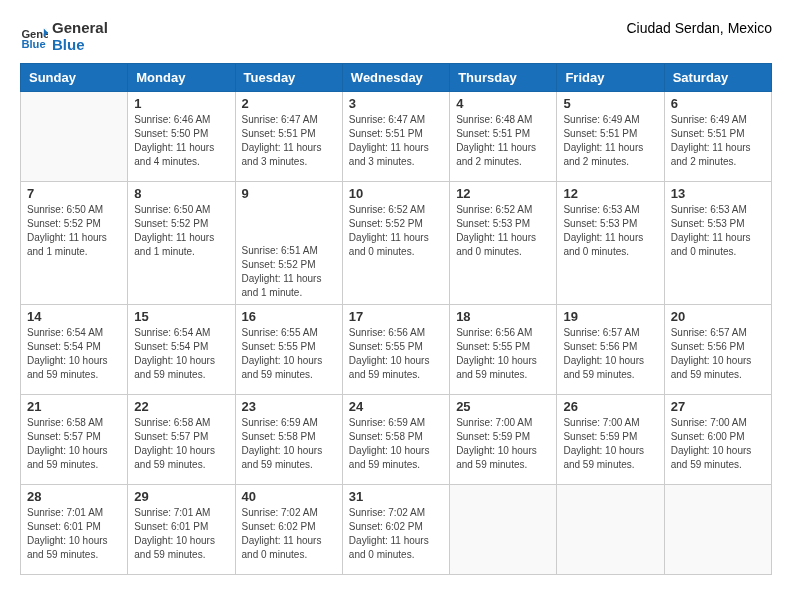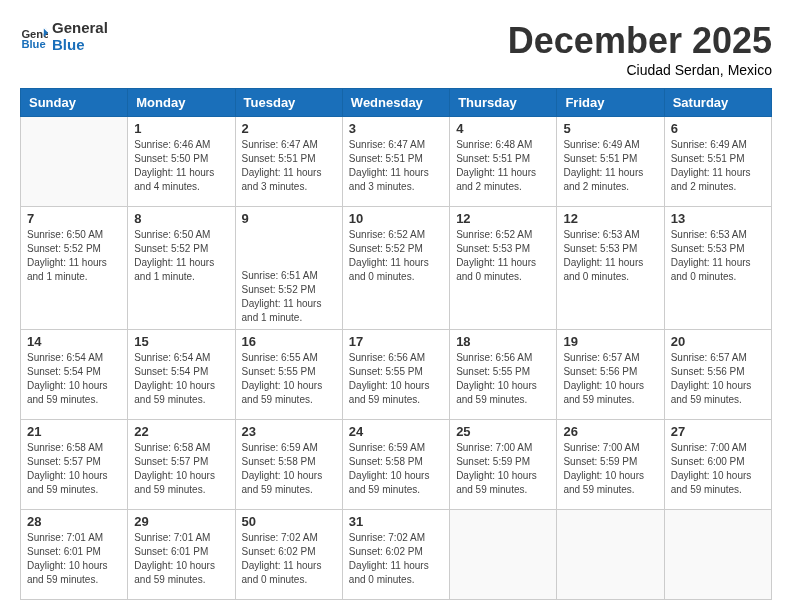--- a/index.html
+++ b/index.html
@@ -87,21 +87,20 @@
       <text x="2" y="36" font-size="16" font-weight="bold" fill="#1a6fba">Blue</text>
       <polygon points="34,8 40,14 34,20" fill="#1a6fba"></polygon>
       <polygon points="34,5 40,11 37,8" fill="#5ba4e0"></polygon>
     </svg>
     <div>
       <div style="font-size:15px;font-weight:bold;color:#333;line-height:1.1;">General</div>
       <div style="font-size:15px;font-weight:bold;color:#1a6fba;line-height:1.1;">Blue</div>
     </div>
   </div>
   <div class="title-area">
-    <div class="month-title">December 2025</div>
     <div class="location">Ciudad Serdan, Mexico</div>
   </div>
 </div>
 
 <table class="calendar">
   <thead>
     <tr>
     <th>Sunday</th>
         <th>Monday</th>
         <th>Tuesday</th>
@@ -319,21 +318,21 @@
 and 59 minutes.</div>
         </td>
         <td>
           <span class="day-number">29</span>
           <div class="day-info" style="white-space: pre-line;">Sunrise: 7:01 AM
 Sunset: 6:01 PM
 Daylight: 10 hours
 and 59 minutes.</div>
         </td>
         <td>
-          <span class="day-number">50</span>
+          <span class="day-number">40</span>
           <div class="day-info" style="white-space: pre-line;">Sunrise: 7:02 AM
 Sunset: 6:02 PM
 Daylight: 11 hours
 and 0 minutes.</div>
         </td>
         <td>
           <span class="day-number">31</span>
           <div class="day-info" style="white-space: pre-line;">Sunrise: 7:02 AM
 Sunset: 6:02 PM
 Daylight: 11 hours

